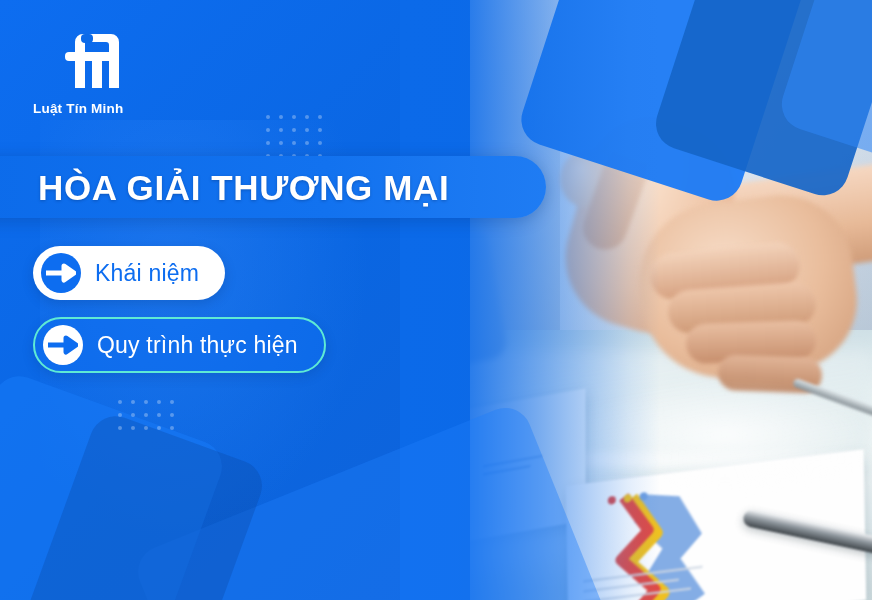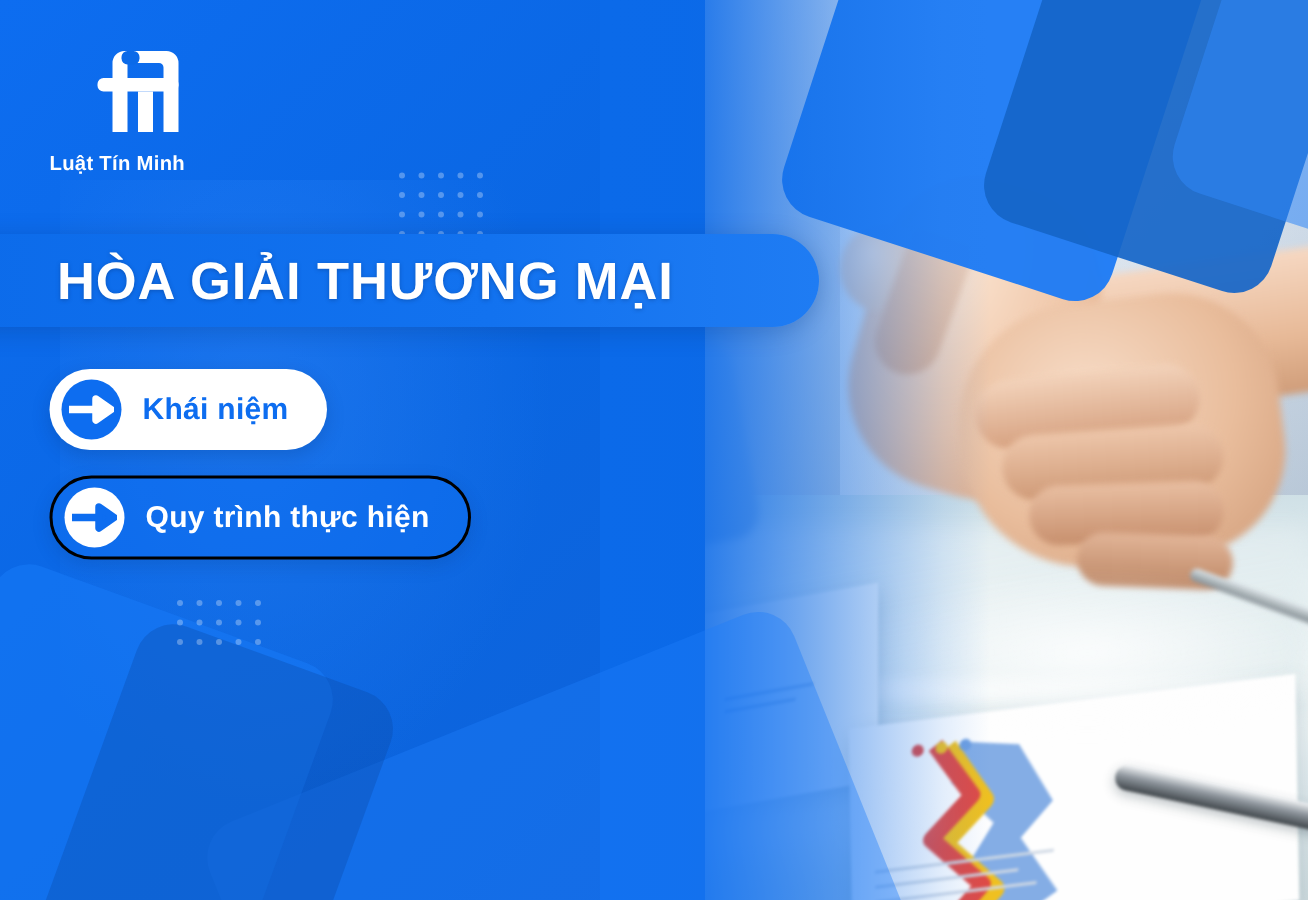--- a/index.html
+++ b/index.html
@@ -187,32 +187,32 @@
   
   .cta{
     position:absolute;display:flex;align-items:center;border-radius:32px;
     padding:0 26px 0 8px;height:54px;
   }
   .cta .ic{
     width:40px;height:40px;border-radius:50%;flex:0 0 40px;
     position:relative;margin-right:14px;
   }
   .cta .lbl{
-    font-size:20px;font-weight:700;letter-spacing:.2px;white-space:nowrap;
+    font-size:23px;font-weight:400;letter-spacing:.2px;white-space:nowrap;
     font-family:"Liberation Sans","DejaVu Sans",sans-serif;
   }
   .cta-1{
     left:33px;top:246px;background:#ffffff;
     box-shadow:0 4px 12px rgba(6,45,110,.22);
   }
   .cta-1 .ic{background:#0d6df0;}
   .cta-1 .lbl{color:#0d6df0;}
   .cta-2{
     left:33px;top:317px;background:rgba(13,109,240,.55);
-    border:2px solid #000000;height:56px;
+    border:2px solid #5eead4;height:56px;
     box-shadow:0 4px 12px rgba(6,45,110,.18);
   }
   .cta-2 .ic{background:#ffffff;}
   .cta-2 .lbl{color:#ffffff;}
 
   .arrow{position:absolute;left:50%;top:50%;transform:translate(-50%,-50%);}
 </style>
 </head>
 <body>
 

